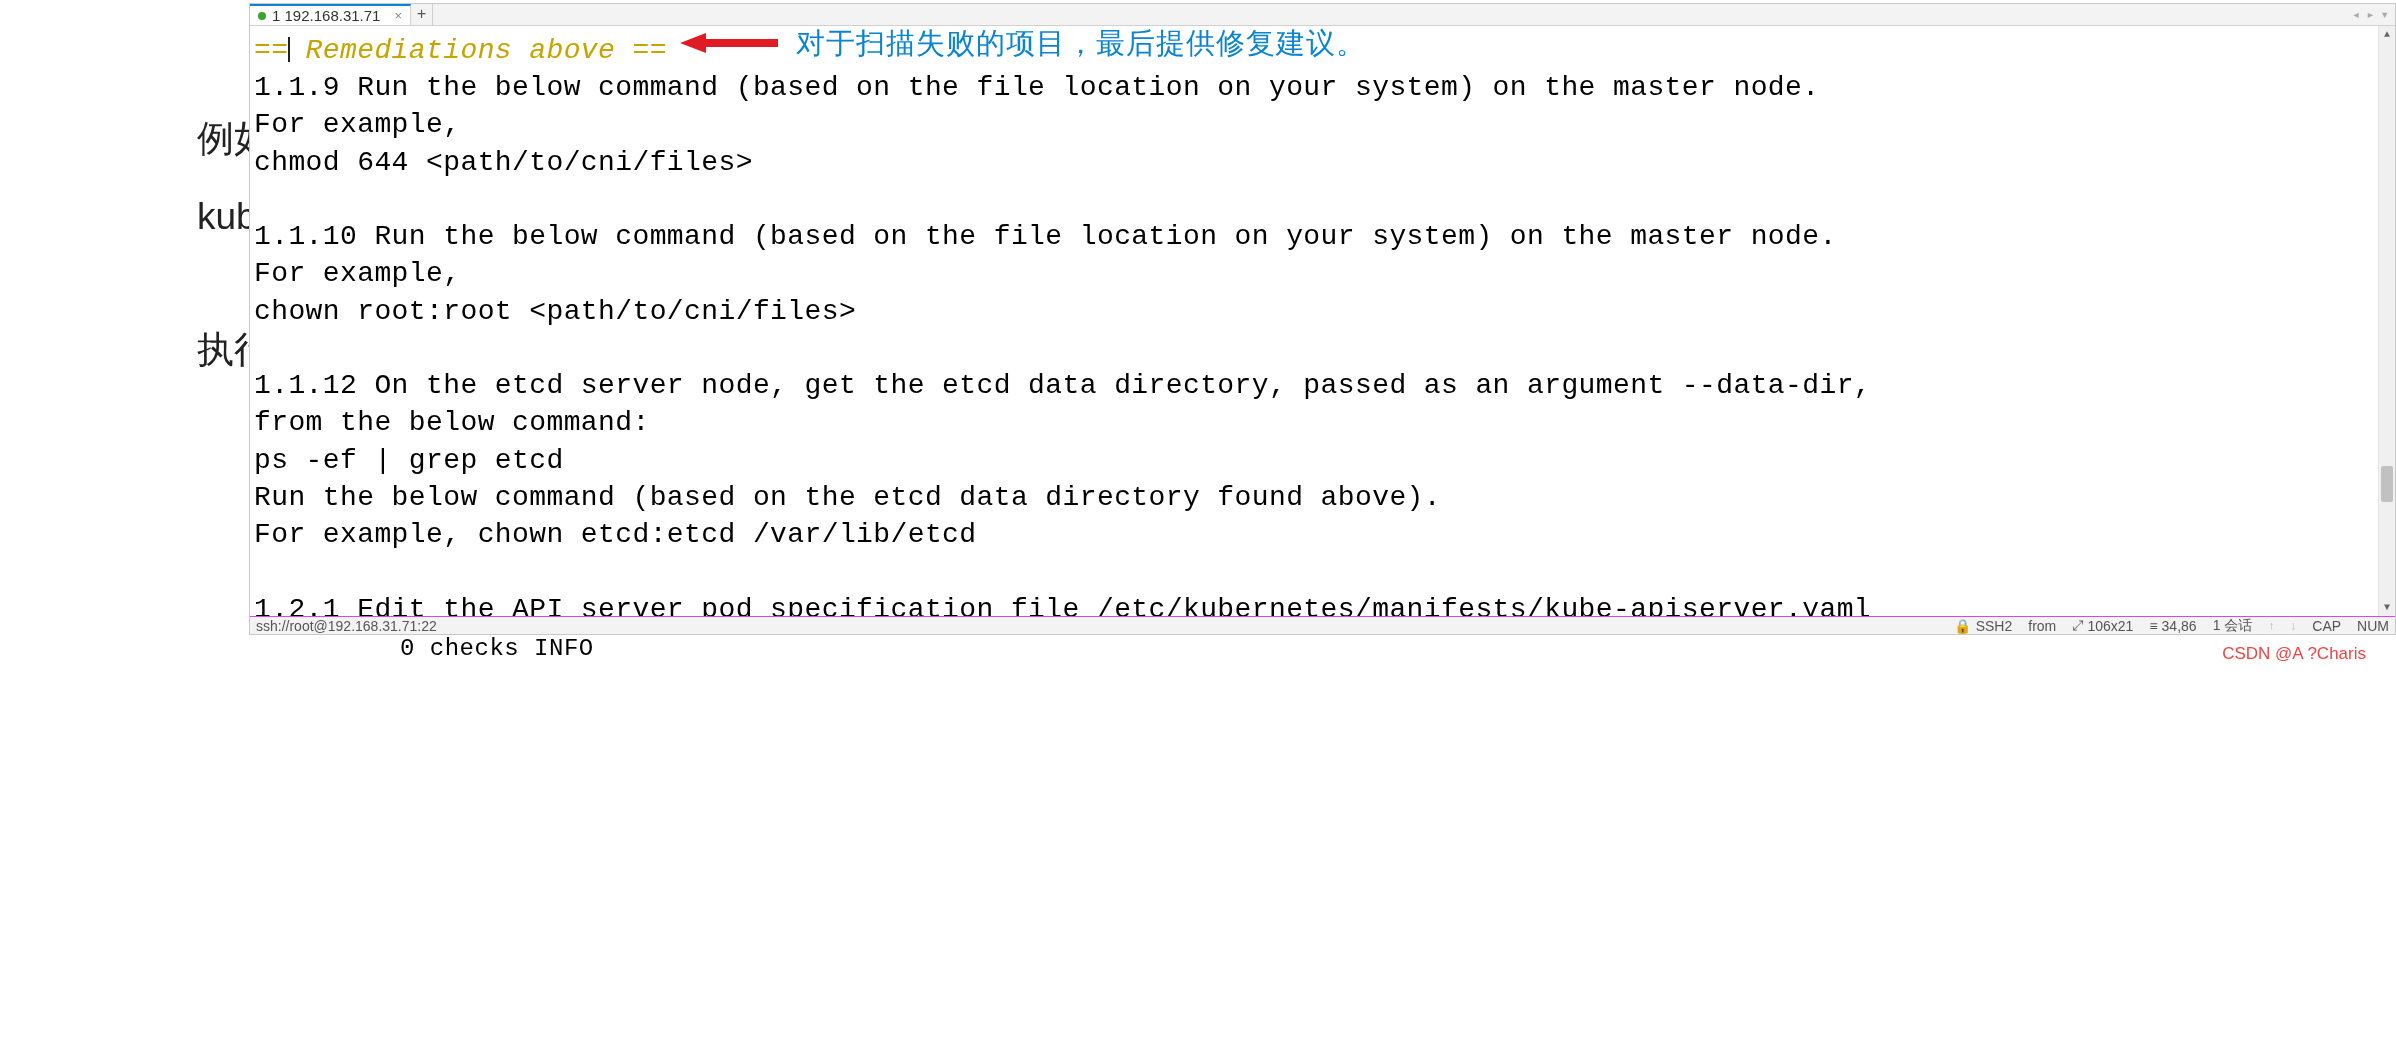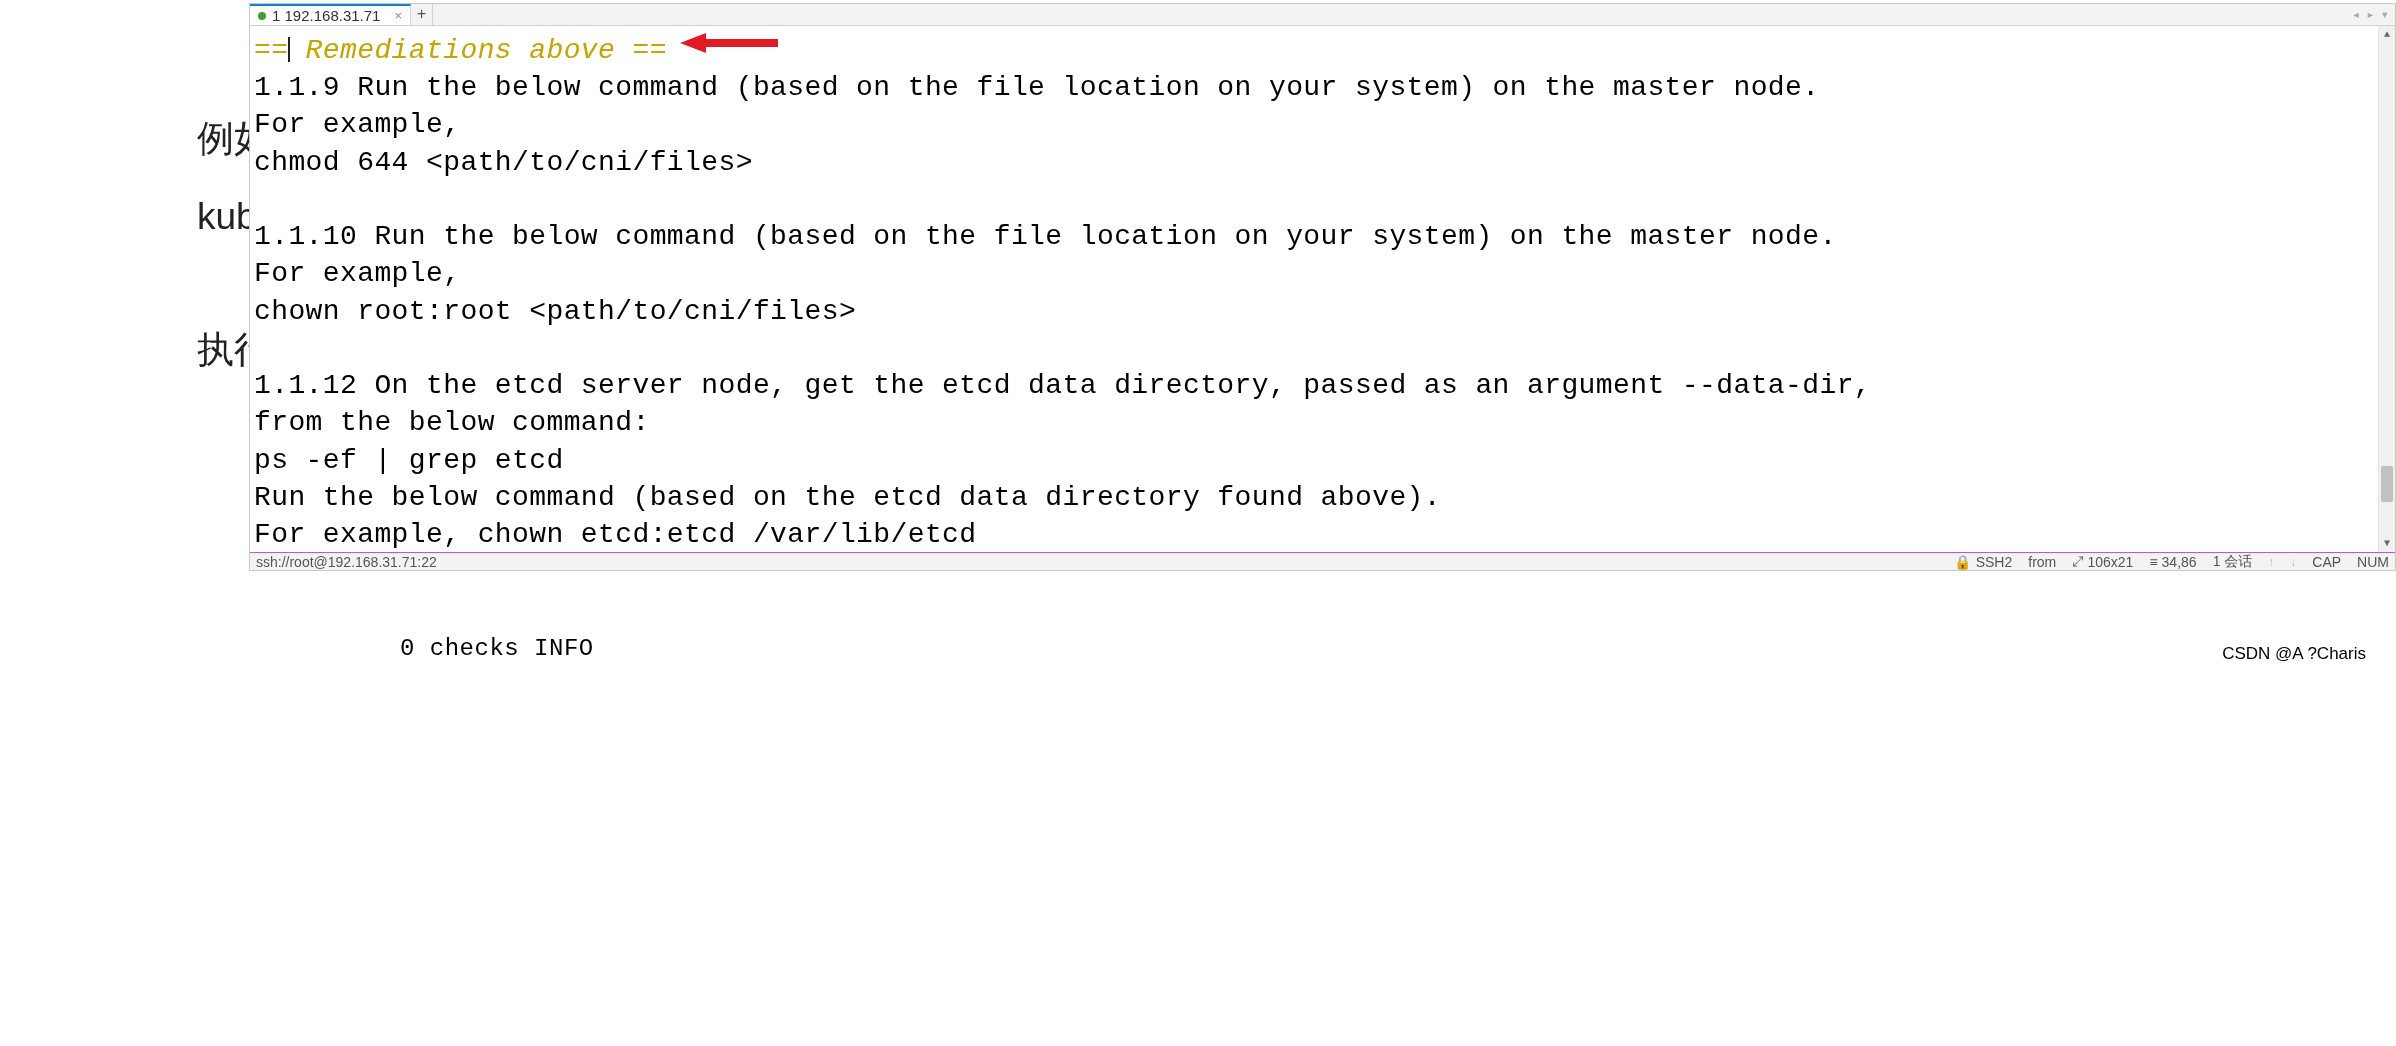--- a/index.html
+++ b/index.html
@@ -21,21 +21,21 @@
       font-family: "Microsoft YaHei", sans-serif;
       z-index: 0;
     }
     .bg-line { white-space: nowrap; }
     .bg-gap { height: 56px; }
     .terminal-window {
       position: absolute;
       left: 249px;
       top: 3px;
       width: 2147px;
-      height: 568px;
+      height: 632px;
       background: #fff;
       border: 1px solid #c9c9c9;
       z-index: 1;
       display: flex;
       flex-direction: column;
     }
     .tab-bar {
       height: 22px;
       background: #f3f3f3;
       border-bottom: 1px solid #d0d0d0;
@@ -178,21 +178,21 @@
       font-size: 24px;
       color: #000;
       font-family: "Consolas", "Courier New", monospace;
       letter-spacing: 0.5px;
     }
     .watermark {
       position: absolute;
       right: 30px;
       top: 644px;
       font-size: 17px;
-      color: #000000;
+      color: #ef4444;
       font-family: "Segoe UI", sans-serif;
     }
   </style>
 </head>
 <body>
 
 <div class="background-text">
   <div class="bg-line">例如</div>
   <div class="bg-line">kube</div>
   <div class="bg-gap"></div>
@@ -211,21 +211,21 @@
     </div>
     <div class="tab-nav-right">
       <span>◂</span>
       <span>▸</span>
       <span>▾</span>
     </div>
   </div>
 
   <div class="terminal-content"><span class="header-line"><span>== Remediations above ==</span><span class="cursor-caret"></span><span class="annotation"><svg class="annotation-arrow" viewBox="0 0 98 24">
             <polygon points="0,12 26,2 26,8 98,8 98,16 26,16 26,22" fill="#e01b24"></polygon>
-          </svg></span></span>
+          </svg><span class="annotation-text">对于扫描失败的项目，最后提供修复建议。</span></span></span>
 <span>1.1.9 Run the below command (based on the file location on your system) on the master node.
 For example,
 chmod 644 &lt;path/to/cni/files&gt;
 
 1.1.10 Run the below command (based on the file location on your system) on the master node.
 For example,
 chown root:root &lt;path/to/cni/files&gt;
 
 1.1.12 On the etcd server node, get the etcd data directory, passed as an argument --data-dir,
 from the below command:

